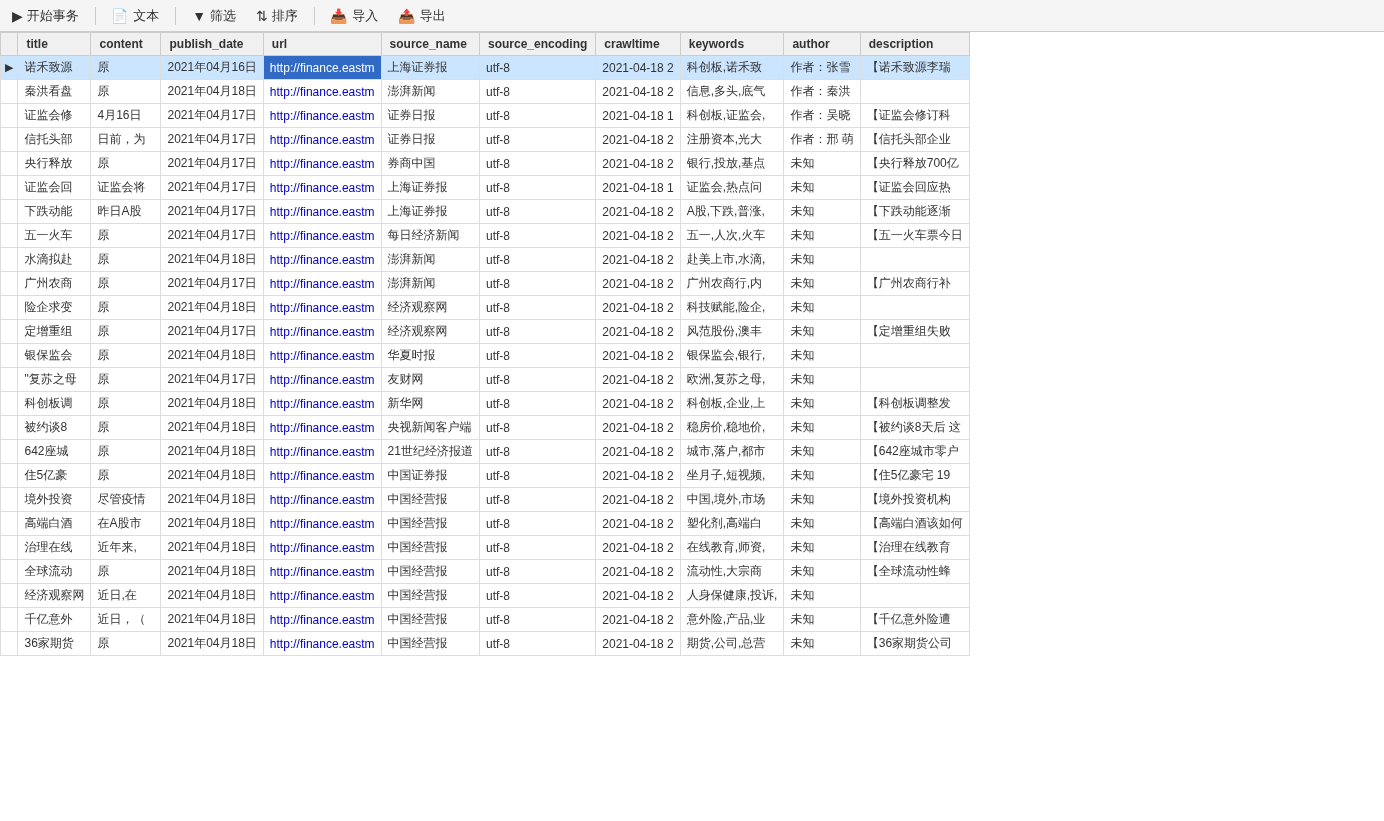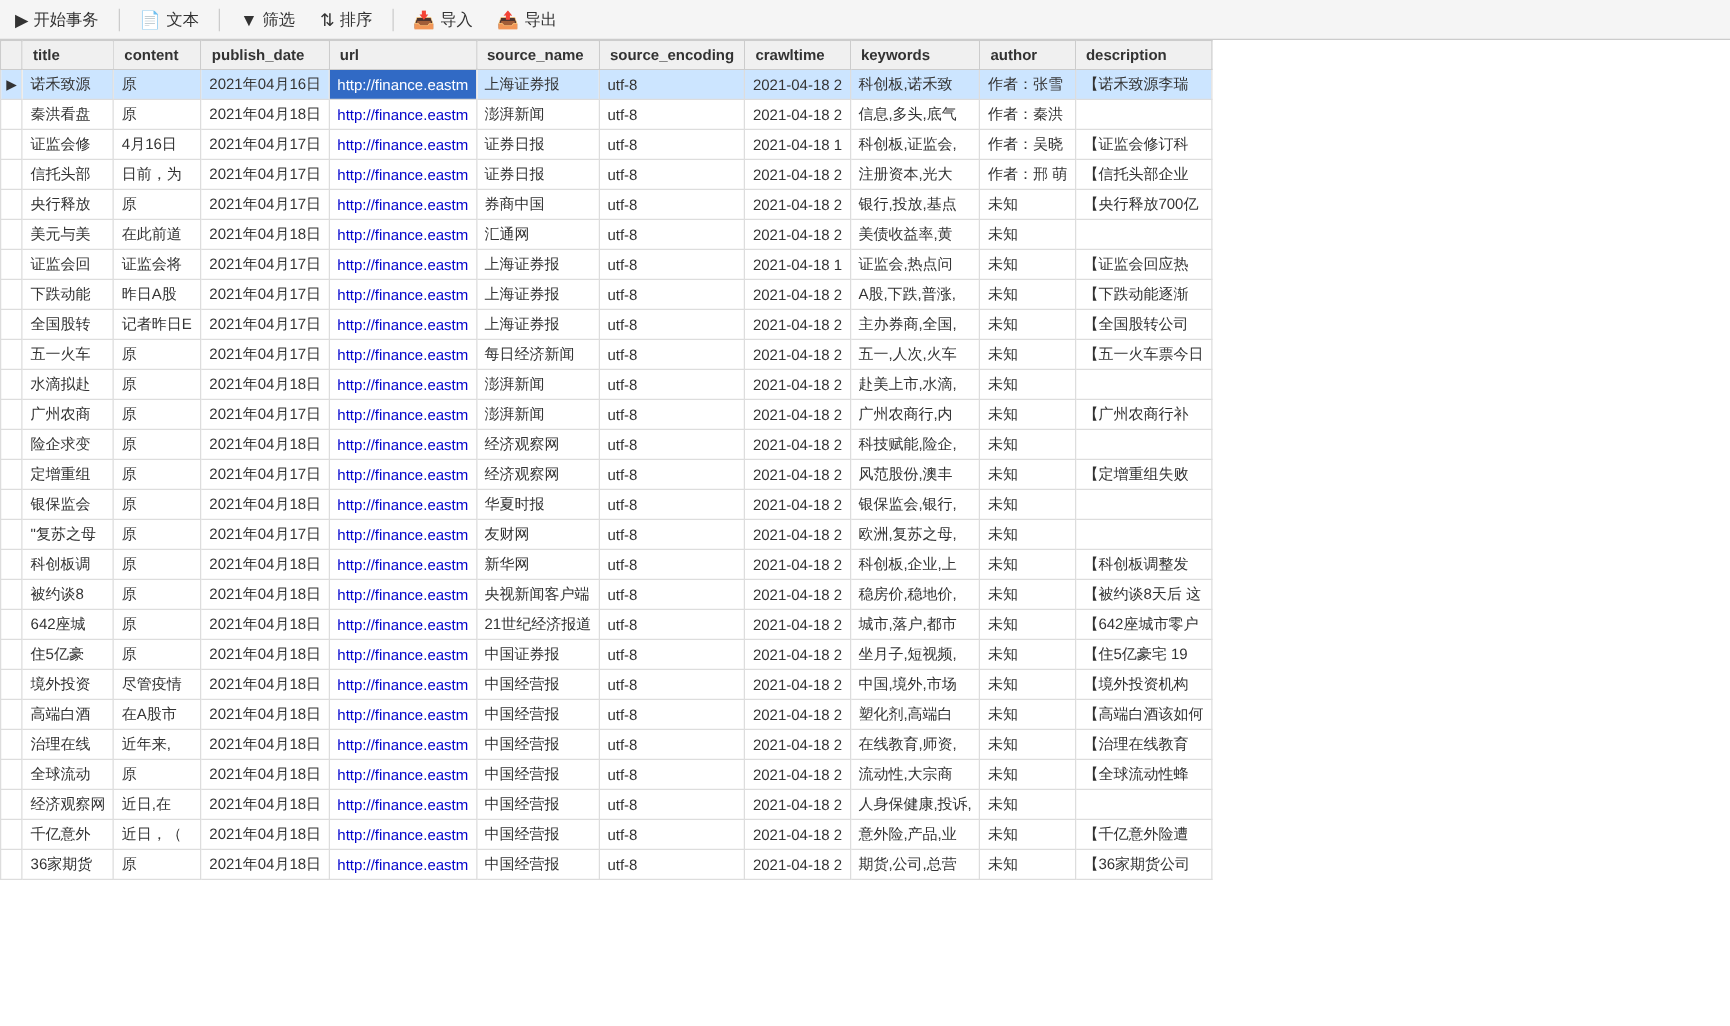--- a/index.html
+++ b/index.html
@@ -202,33 +202,20 @@
           <td class="url-cell">http://finance.eastm</td>
           <td>券商中国</td>
           <td>utf-8</td>
           <td>2021-04-18 2</td>
           <td>银行,投放,基点</td>
           <td>未知</td>
           <td>【央行释放700亿</td>
         </tr>
         <tr>
           <td class="row-indicator"></td>
-          <td>美元与美</td>
-          <td>在此前道</td>
-          <td>2021年04月18日</td>
-          <td class="url-cell">http://finance.eastm</td>
-          <td>汇通网</td>
-          <td>utf-8</td>
-          <td>2021-04-18 2</td>
-          <td>美债收益率,黄</td>
-          <td>未知</td>
-          <td></td>
-        </tr>
-        <tr>
-          <td class="row-indicator"></td>
           <td>证监会回</td>
           <td>证监会将</td>
           <td>2021年04月17日</td>
           <td class="url-cell">http://finance.eastm</td>
           <td>上海证券报</td>
           <td>utf-8</td>
           <td>2021-04-18 1</td>
           <td>证监会,热点问</td>
           <td>未知</td>
           <td>【证监会回应热</td>
@@ -238,33 +225,20 @@
           <td>下跌动能</td>
           <td>昨日A股</td>
           <td>2021年04月17日</td>
           <td class="url-cell">http://finance.eastm</td>
           <td>上海证券报</td>
           <td>utf-8</td>
           <td>2021-04-18 2</td>
           <td>A股,下跌,普涨,</td>
           <td>未知</td>
           <td>【下跌动能逐渐</td>
-        </tr>
-        <tr>
-          <td class="row-indicator"></td>
-          <td>全国股转</td>
-          <td>记者昨日E</td>
-          <td>2021年04月17日</td>
-          <td class="url-cell">http://finance.eastm</td>
-          <td>上海证券报</td>
-          <td>utf-8</td>
-          <td>2021-04-18 2</td>
-          <td>主办券商,全国,</td>
-          <td>未知</td>
-          <td>【全国股转公司</td>
         </tr>
         <tr>
           <td class="row-indicator"></td>
           <td>五一火车</td>
           <td>原</td>
           <td>2021年04月17日</td>
           <td class="url-cell">http://finance.eastm</td>
           <td>每日经济新闻</td>
           <td>utf-8</td>
           <td>2021-04-18 2</td>

